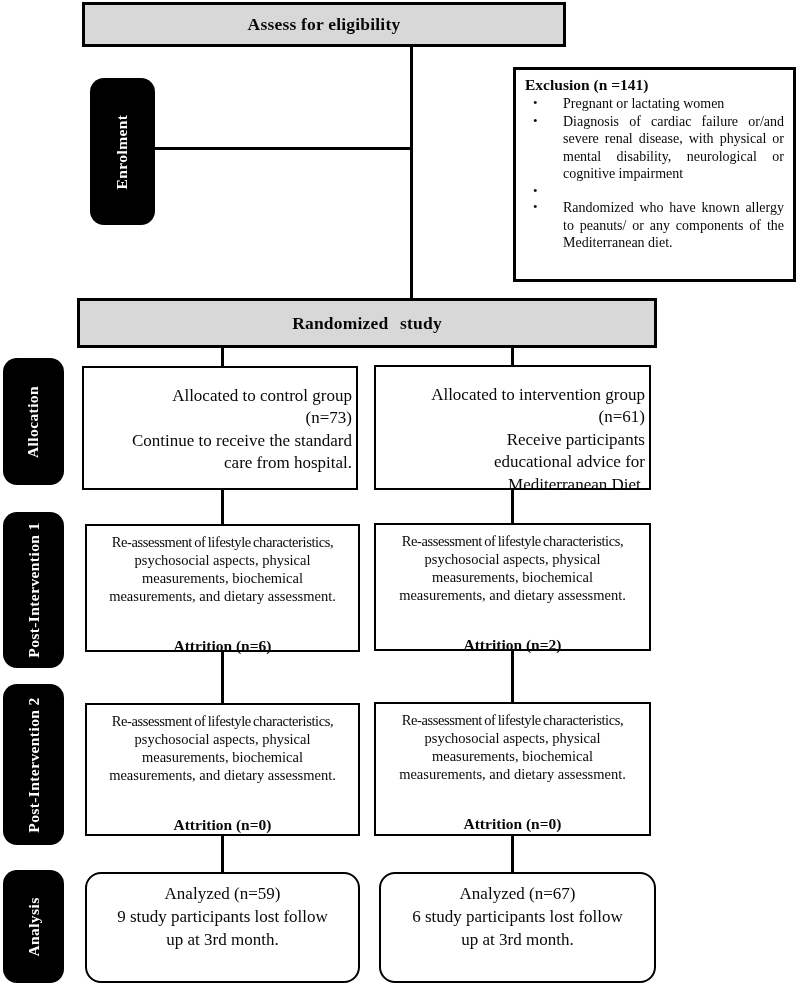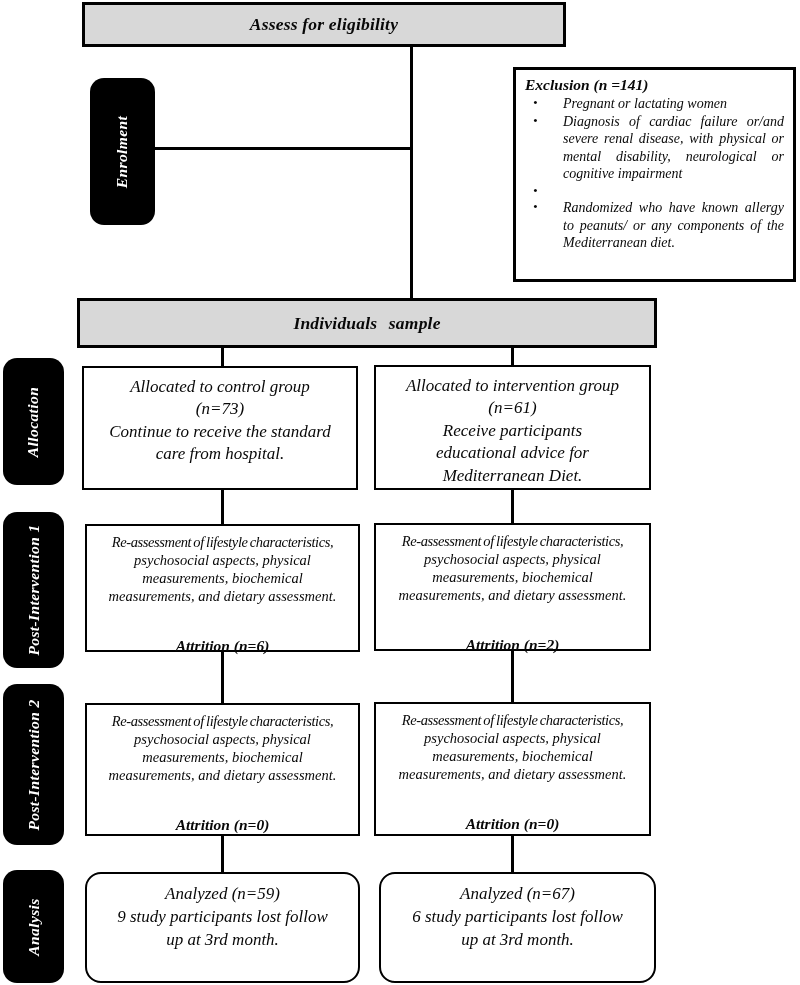--- a/index.html
+++ b/index.html
@@ -1,35 +1,34 @@
 <!DOCTYPE html>
 <html><head>
 <meta charset="utf-8">
 <style>
   html,body{margin:0;padding:0;background:#ffffff;}
   #stage{
     position:relative;width:800px;height:985px;background:#ffffff;
     font-family:"Liberation Serif","DejaVu Serif",serif;color:#080808;
     overflow:hidden;
-    font-style:italic;
   }
   .box{position:absolute;box-sizing:border-box;background:#ffffff;border:2px solid #000;}
   .graybox{background:#d8d8d8;border-width:3px;display:flex;align-items:center;justify-content:center;}
   .graybox .ttl{font-weight:bold;font-size:17.5px;letter-spacing:0.2px;}
   .vlabel{
     position:absolute;box-sizing:border-box;background:#000;color:#fff;
     border-radius:14px;display:flex;align-items:center;justify-content:center;
   }
   .vlabel span{
     transform:rotate(-90deg);white-space:nowrap;font-weight:bold;
     font-size:15.5px;letter-spacing:0.4px;
   }
   .line{position:absolute;background:#000;}
   .centered{ text-align:center; }
-  .alloc{padding:8px 4px 0;font-size:17px;line-height:1.32;}
+  .alloc{padding:17px 4px 0;font-size:17px;line-height:1.32;text-align:right;}
   .alloc div{white-space:nowrap;}
   .anal{padding:9px 4px 0;font-size:17px;line-height:1.35;border-radius:16px;}
   .anal div{white-space:nowrap;}
   .pi{padding:8px 2px 0;font-size:14.5px;line-height:1.24;}
   .pi .bline{white-space:nowrap;}
   .pi .tight{letter-spacing:-0.4px;word-spacing:-1px;}
   .pi .attrition{font-weight:bold;font-size:15.5px;margin-top:30px;}
   .excl{border-width:3px;padding:5px 7px 0 7px;font-size:14px;line-height:1.25;}
   .excl .etitle{font-weight:bold;font-size:15.5px;padding-left:2px;margin-bottom:1px;}
   .excl .eitem{display:flex;}
@@ -74,21 +73,21 @@
     <div class="eitem">
       <span class="bullet">•</span>
     </div>
     <div class="eitem">
       <span class="bullet">•</span>
       <span class="etext">Randomized who have known allergy to peanuts/ or any components of the Mediterranean diet.</span>
     </div>
   </div>
 
   <div class="box graybox" style="left:77px;top:298px;width:580px;height:50px;">
-    <span class="ttl wordgap">Individuals sample</span>
+    <span class="ttl wordgap">Randomized study</span>
   </div>
 
   <div class="vlabel" style="left:3px;top:358px;width:61px;height:127px;">
     <span>Allocation</span>
   </div>
   <div class="vlabel" style="left:3px;top:512px;width:61px;height:156px;">
     <span>Post-Intervention 1</span>
   </div>
   <div class="vlabel" style="left:3px;top:684px;width:61px;height:161px;">
     <span>Post-Intervention 2</span>

